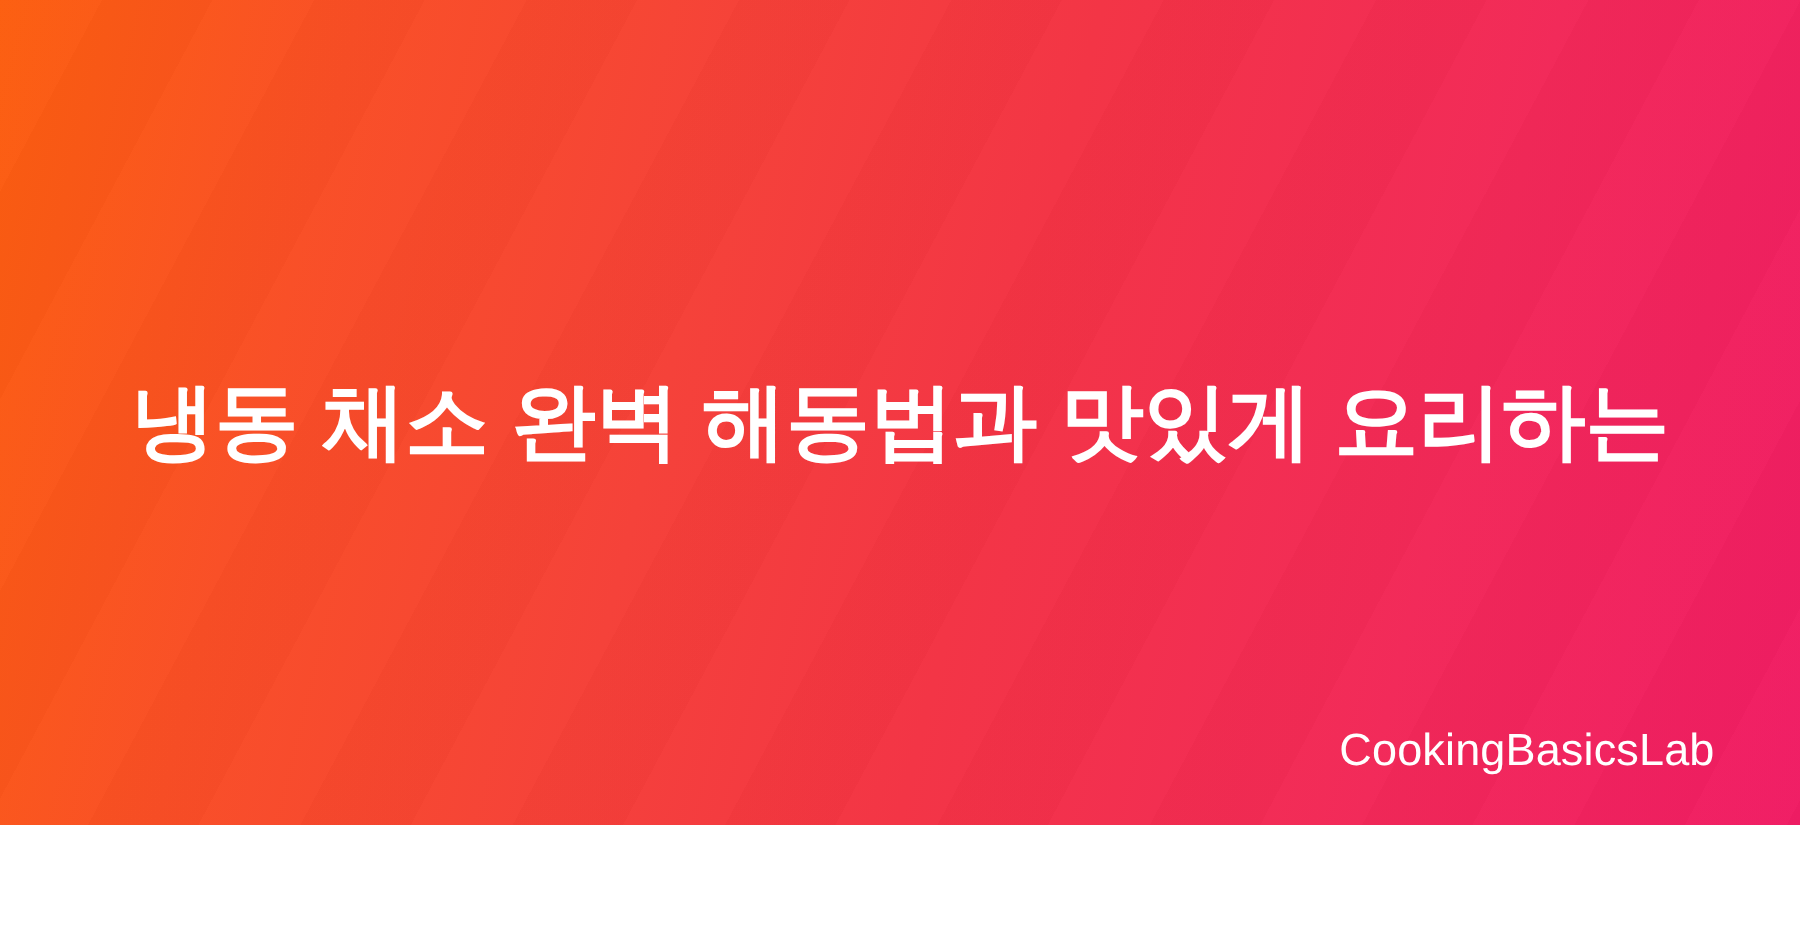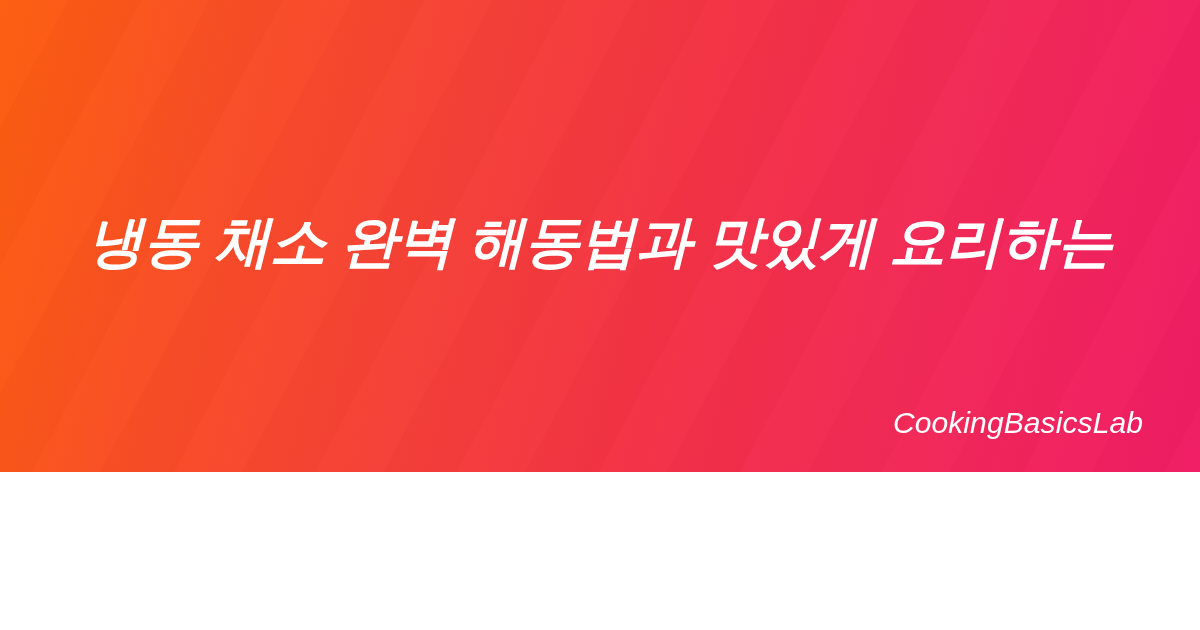--- a/index.html
+++ b/index.html
@@ -10,25 +10,24 @@
   body {
     width: 1200px;
     height: 630px;
     overflow: hidden;
     font-family: "Liberation Sans", "DejaVu Sans", sans-serif;
   }
 
   #share-card {
     position: relative;
     width: 1200px;
-    height: 472px;
+    height: 550px;
     box-sizing: border-box;
     overflow: hidden;
     background: linear-gradient(104deg, #FC5E0F 0%, #F94E25 18%, #F54038 38%, #F33344 55%, #F22858 78%, #F01C64 100%);
-    font-style: italic;
   }
 
   
   #gradient-sheen {
     position: absolute;
     inset: 0;
     background: repeating-linear-gradient(
       118deg,
       rgba(255,255,255,0.012) 0px,
       rgba(255,255,255,0.012) 60px,

